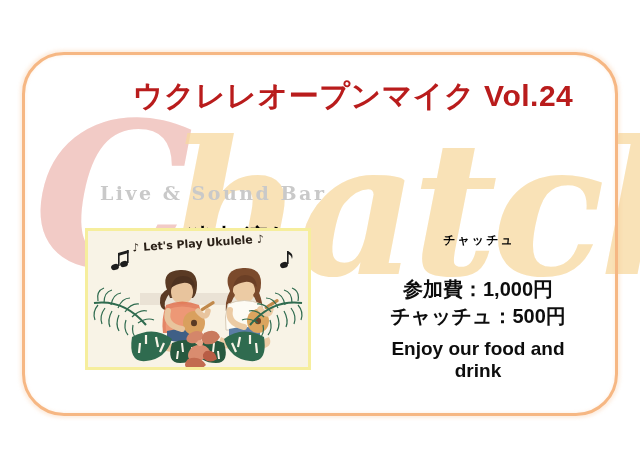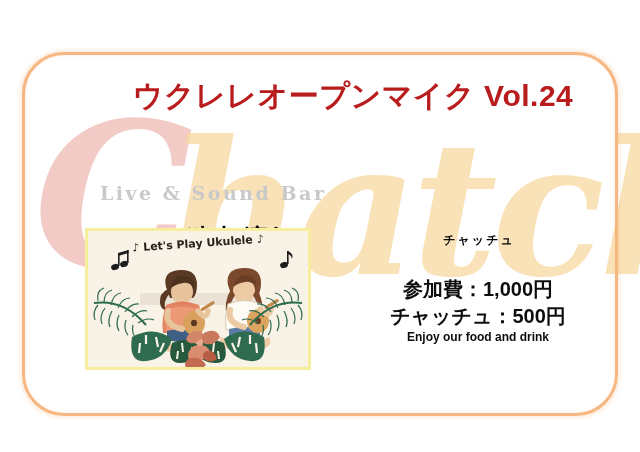--- a/index.html
+++ b/index.html
@@ -42,21 +42,21 @@
   .lsb{position:absolute;left:100px;top:182px;
        font-family:"DejaVu Serif","Liberation Serif",serif;
        font-size:19px;font-weight:700;color:#c9c9c9;letter-spacing:2.5px;}
   .host{position:absolute;left:88px;top:198px;
         font-size:24px;font-weight:700;color:#000000;letter-spacing:.5px;margin-top:24px;}
 
   
   .prices{position:absolute;right:52px;top:276px;width:220px;text-align:center;
           color:#0d0d0d;}
   .prices .p1,.prices .p2{font-size:20px;font-weight:700;line-height:27px;}
-  .prices .p3{font-size:12px;font-weight:700;margin-top:0;letter-spacing:0px;}
+  .prices .p3{font-size:19px;font-weight:700;margin-top:8px;letter-spacing:0px;}
 
   
   .card{position:absolute;left:85px;top:228px;width:226px;height:142px;
         background:#f8f3e6;border:3px solid #f6ee9d;box-sizing:border-box;
         overflow:hidden;}
   .card-caption{position:absolute;left:0;top:6px;width:100%;text-align:center;
         font-size:11px;font-weight:700;color:#2b2118;
         font-family:"DejaVu Sans",sans-serif;
         transform:rotate(-4deg);}
   .card svg{position:absolute;left:0;top:0;}

